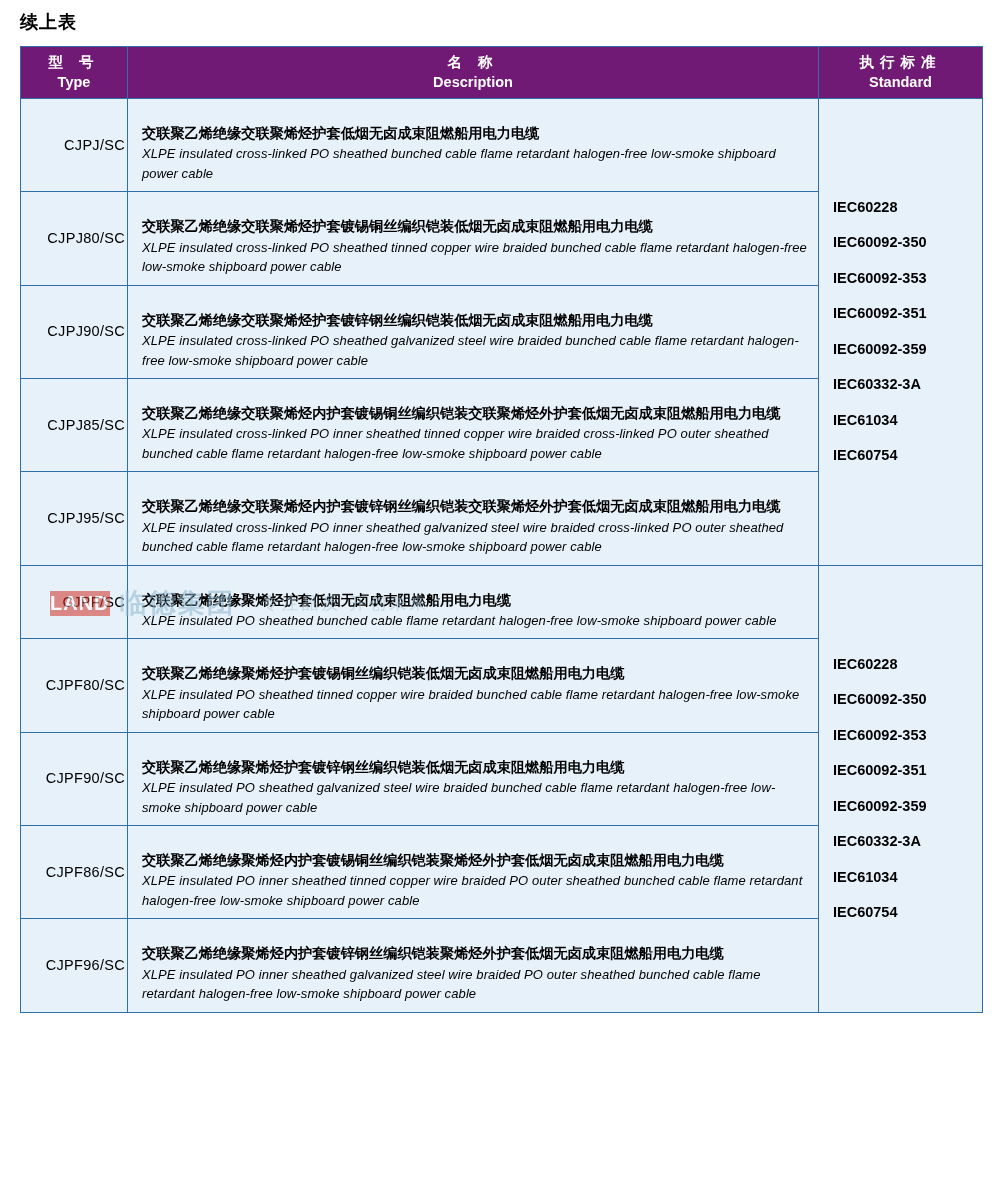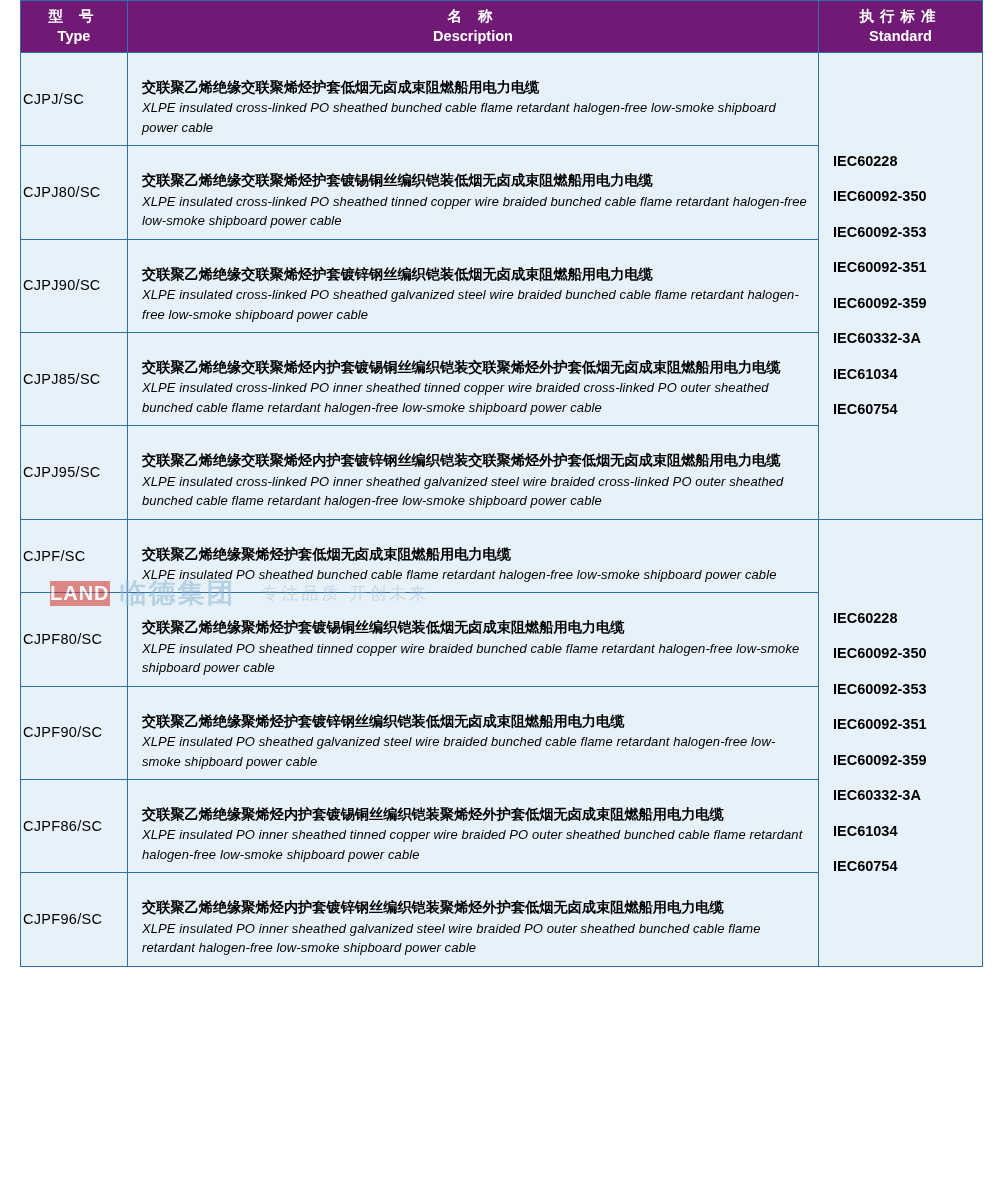--- a/index.html
+++ b/index.html
@@ -55,21 +55,21 @@
   thead .en { display: block; }
 
   tbody td {
     border: 1px solid #2f6fa8;
     background: #e6f1f9;
     vertical-align: middle;
     font-size: 14px;
     line-height: 1.45;
   }
   td.type-cell {
-    text-align: left;
+    text-align: right;
     font-size: 14.5px;
     color: #000;
     padding: 4px 2px;
     letter-spacing: 0.3px;
   }
   td.desc-cell {
     padding: 24px 10px 8px 14px;
   }
   td.desc-cell .cn-line {
     font-weight: bold;
@@ -128,20 +128,21 @@
     font-size: 17px;
     letter-spacing: 3px;
     margin-left: 16px;
   }
 </style>
 </head>
 <body>
 
 <div class="page">
 
+  <div class="page-title">续上表</div>
 
   <table class="cable-table">
     <colgroup>
       <col class="c-type">
       <col class="c-desc">
       <col class="c-std">
     </colgroup>
     <thead>
       <tr>
         <th>

